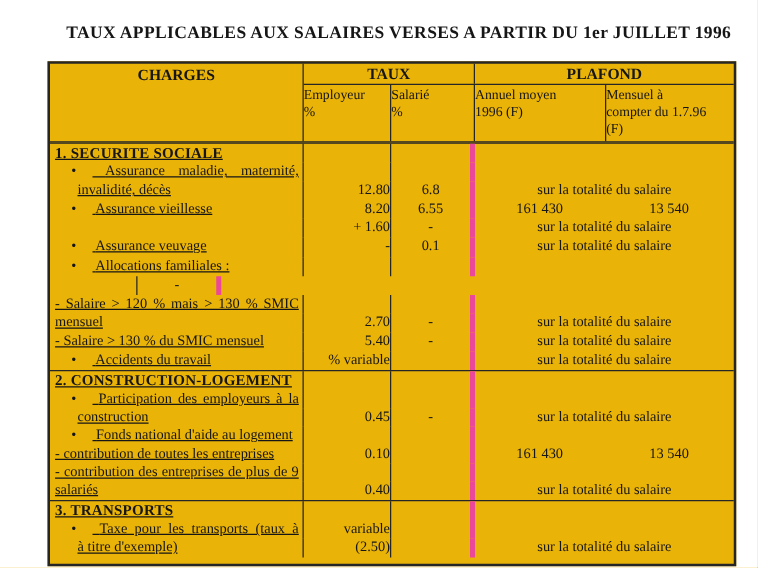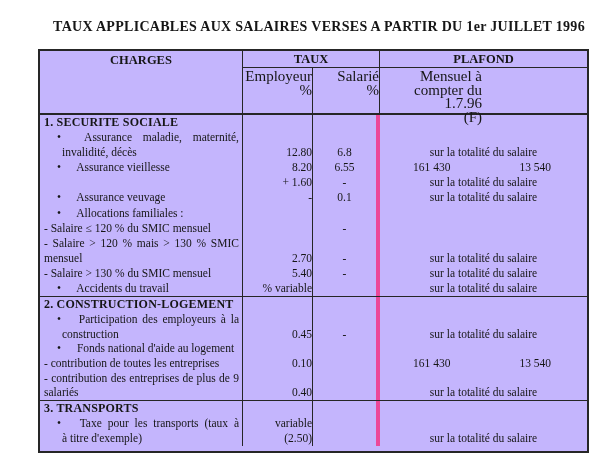--- a/index.html
+++ b/index.html
@@ -1,47 +1,47 @@
 <!DOCTYPE html>
 <html><head>
 <meta charset="utf-8">
 <style>
   html,body{margin:0;padding:0;background:#ffffff;}
   body{width:606px;height:454px;font-family:"Liberation Serif",serif;color:#161616;}
   .page{position:relative;width:606px;height:454px;background:#fff;overflow:hidden;}
   .doc-title{position:absolute;top:19px;left:16px;width:100%;text-align:center;
     font-weight:bold;font-size:14px;letter-spacing:0.3px;white-space:nowrap;}
   .table{position:absolute;left:38px;top:49px;width:551px;border:2px solid #262626;
-    box-sizing:border-box;background:#c4b5fd;}
+    box-sizing:border-box;background:#eab308;}
   .table *{box-sizing:border-box;}
   
   .header{display:flex;border-bottom:1px solid #262626;}
   .h-charges{width:203px;border-right:1px solid #262626;text-align:center;
     font-weight:bold;font-size:12.5px;padding-top:2px;}
   .h-right{width:344px;display:flex;flex-direction:column;}
   .hrow1{display:flex;height:17px;border-bottom:1px solid #262626;}
   .h-taux{width:137px;border-right:1px solid #262626;text-align:center;
     font-weight:bold;font-size:12.5px;line-height:16px;}
   .h-plafond{width:207px;text-align:center;font-weight:bold;font-size:12.5px;line-height:16px;}
   .hrow2{display:flex;height:45px;}
-  .hrow2 > div{text-align:right;font-size:15px;line-height:13.5px;padding-top:2px;white-space:pre-line;}
+  .hrow2 > div{text-align:left;font-size:11px;line-height:13.5px;padding-top:2px;white-space:pre-line;}
   .h-emp{width:70px;border-right:1px solid #262626;}
   .h-sal{width:67px;border-right:1px solid #262626;}
   .h-ann{width:105px;border-right:1px solid #262626;}
   .h-men{width:102px;line-height:13px;}
   
   .section{border-top:1px solid #262626;}
   .section:first-of-type{border-top:none;}
   .tr{display:flex;}
   .sec1 .tr{height:15.1px;line-height:15.1px;}
   .sec2 .tr{height:14.7px;line-height:14.7px;}
   .sec3 .tr{height:15px;line-height:15px;}
   .sec3{padding-bottom:5px;}
   .td{font-size:11.5px;overflow:hidden;}
-  .c1{width:203px;border-right:1px solid #262626;padding-left:4px;padding-right:3px;}
+  .c1{width:203px;border-right:1px solid #262626;padding-left:4px;padding-right:3px;text-decoration:underline;}
   .c2{width:70px;border-right:1px solid #262626;text-align:right;}
   .c3{width:67px;border-right:4px solid #ec4899;text-align:center;}
   .c45{width:207px;text-align:center;}
   .split{display:flex;text-align:center;}
   .half{width:50%;display:inline-block;}
   .t{font-weight:bold;font-size:12px;letter-spacing:0.2px;}
   .bul{padding-left:17px;}
   .bullet{display:inline-block;width:17px;}
   .ind{padding-left:22px;}
   .just{text-align:justify;text-align-last:justify;}
@@ -60,20 +60,22 @@
       <div class="h-right">
         <div class="hrow1">
           <div class="h-taux">TAUX</div>
           <div class="h-plafond">PLAFOND</div>
         </div>
         <div class="hrow2">
           <div class="h-emp">Employeur
 %</div>
           <div class="h-sal">Salarié
 %</div>
+          <div class="h-ann">Annuel moyen
+1996 (F)</div>
           <div class="h-men">Mensuel à
 compter du 1.7.96
 (F)</div>
         </div>
       </div>
     </div>
 
     <div class="section sec1">
       <div class="tr">
         <div class="td c1 t">1. SECURITE SOCIALE</div>
@@ -133,21 +135,20 @@
         <div class="td c1 bul">
           <span class="bullet">•</span>
           <span>Allocations familiales :</span>
         </div>
         <div class="td c2"></div>
         <div class="td c3"></div>
         <div class="td c45"></div>
       </div>
 
       <div class="tr">
-        <div class="td c1">- Salaire ≤ 120 % du SMIC mensuel</div>
         <div class="td c2"></div>
         <div class="td c3">-</div>
         <div class="td c45"></div>
       </div>
 
       <div class="tr">
         <div class="td c1 just">- Salaire &gt; 120 % mais &gt; 130 % SMIC</div>
         <div class="td c2"></div>
         <div class="td c3"></div>
         <div class="td c45"></div>

